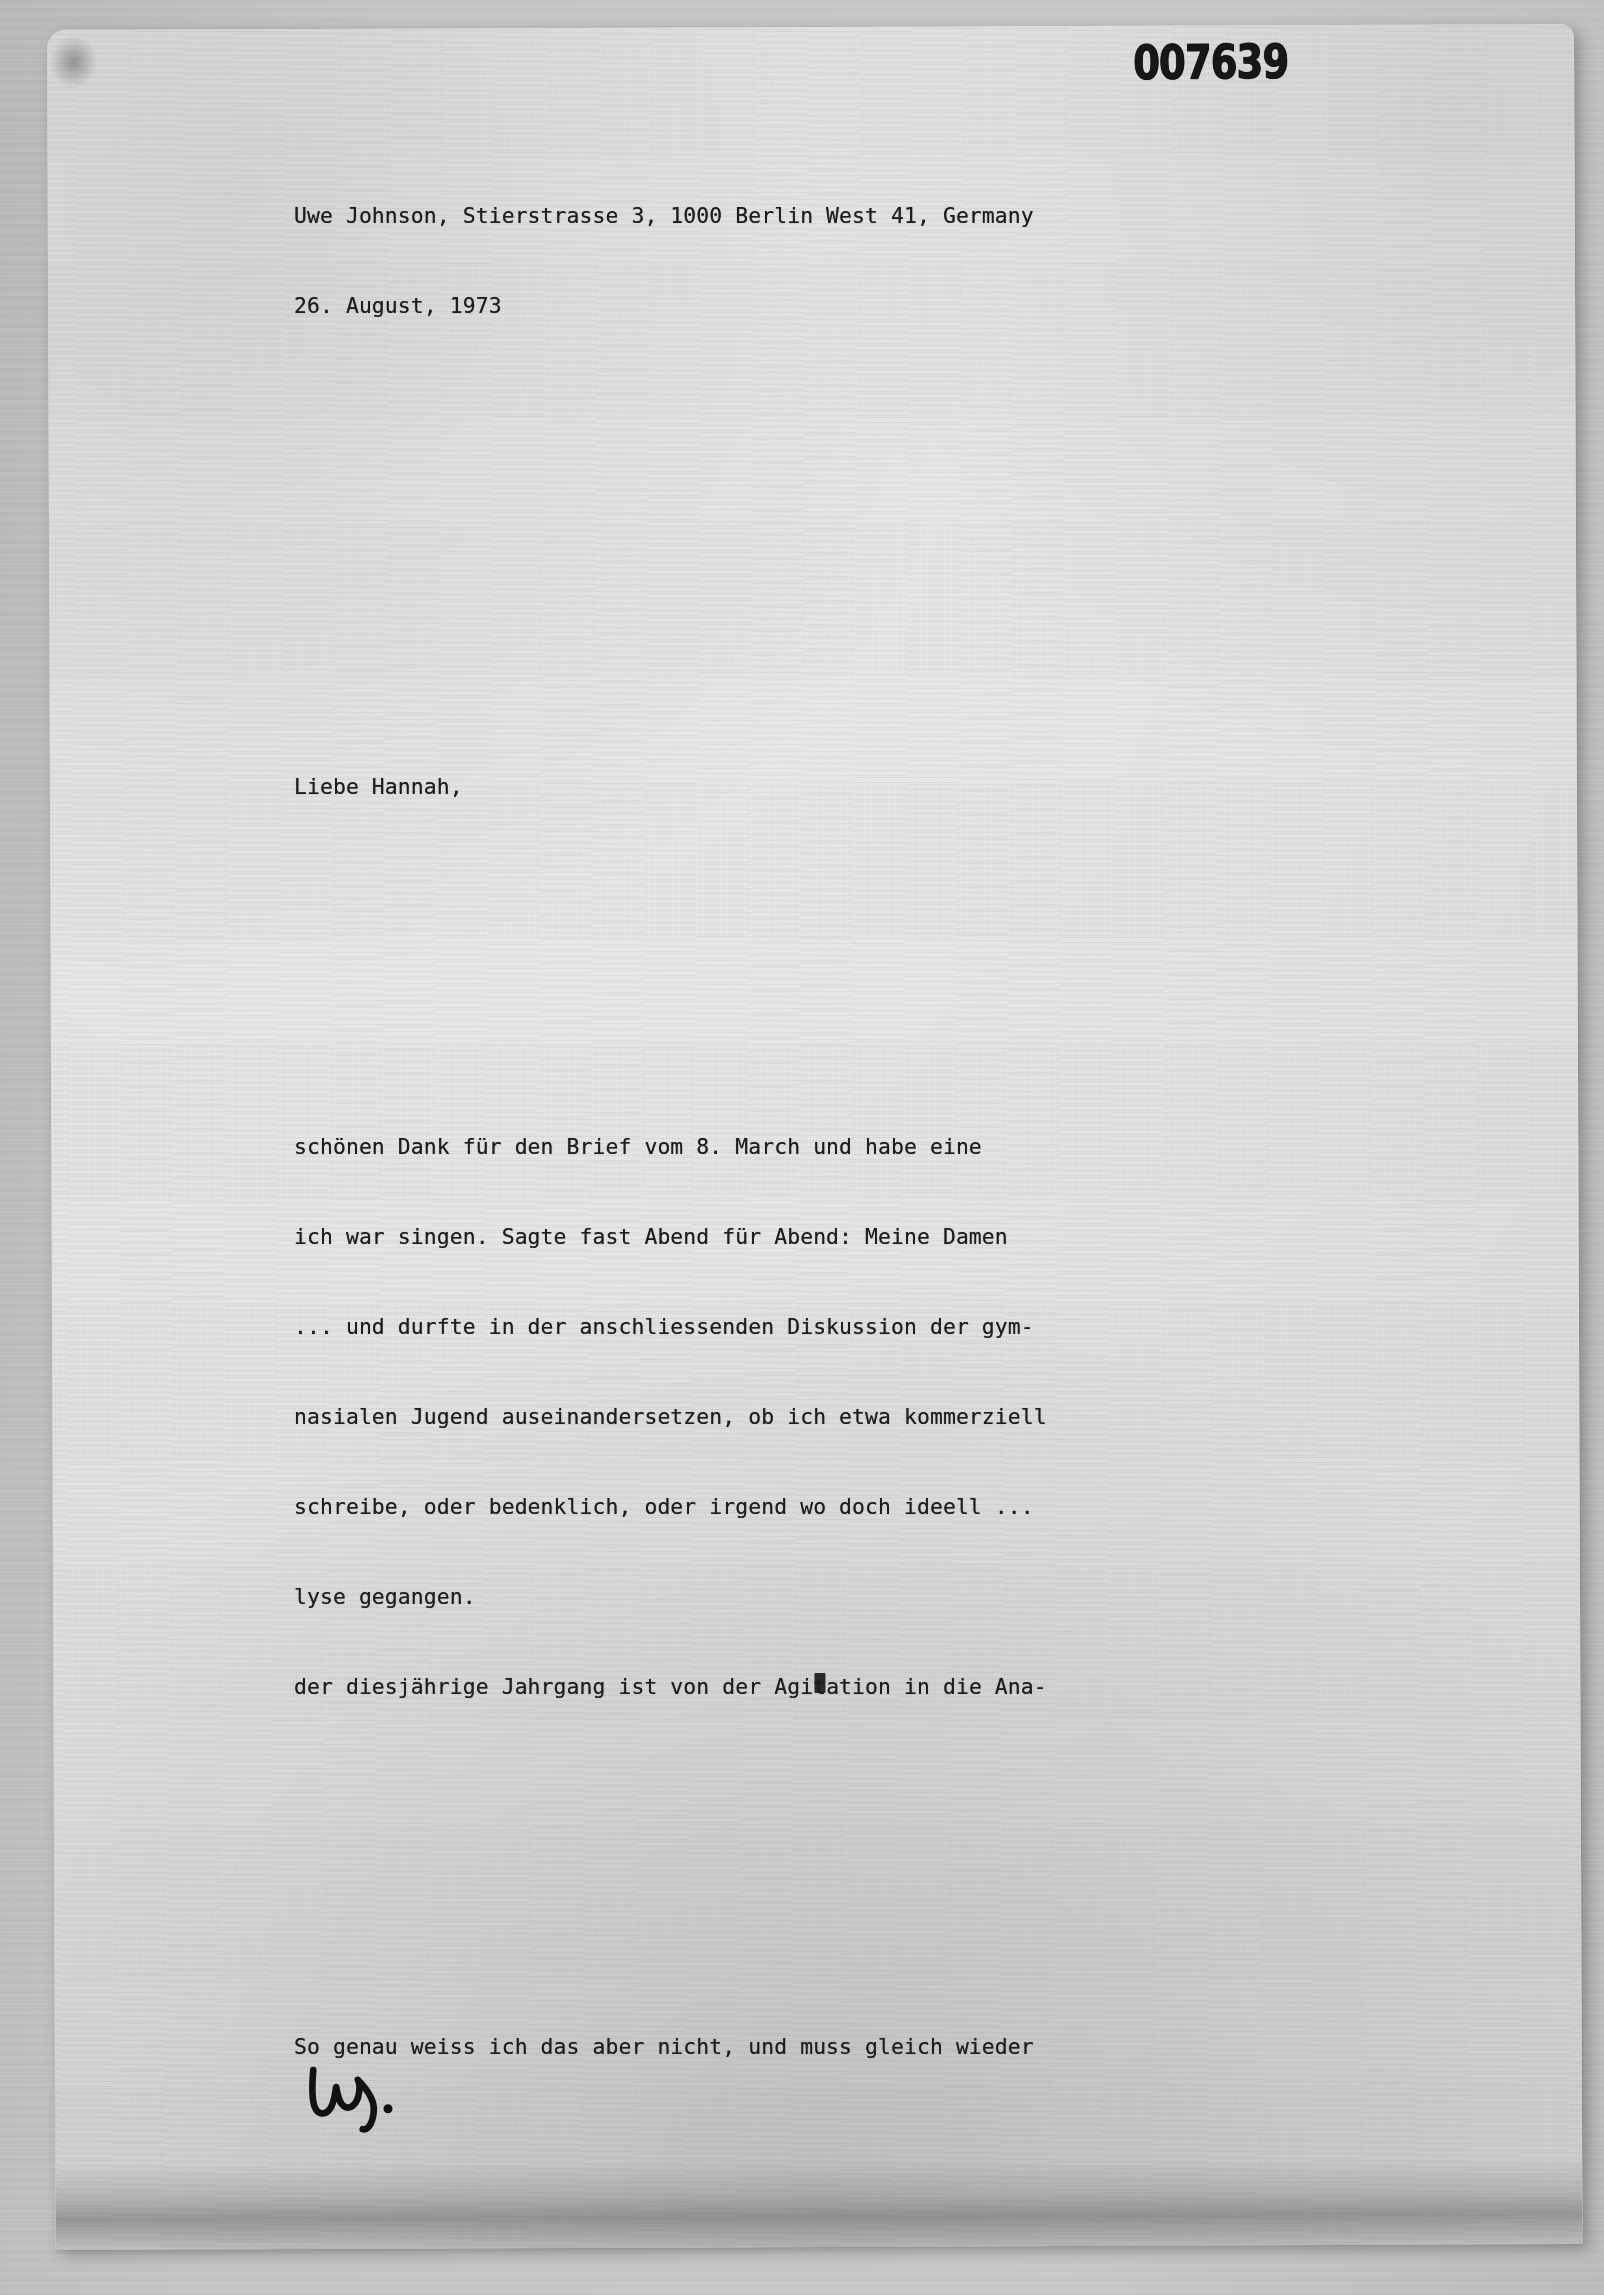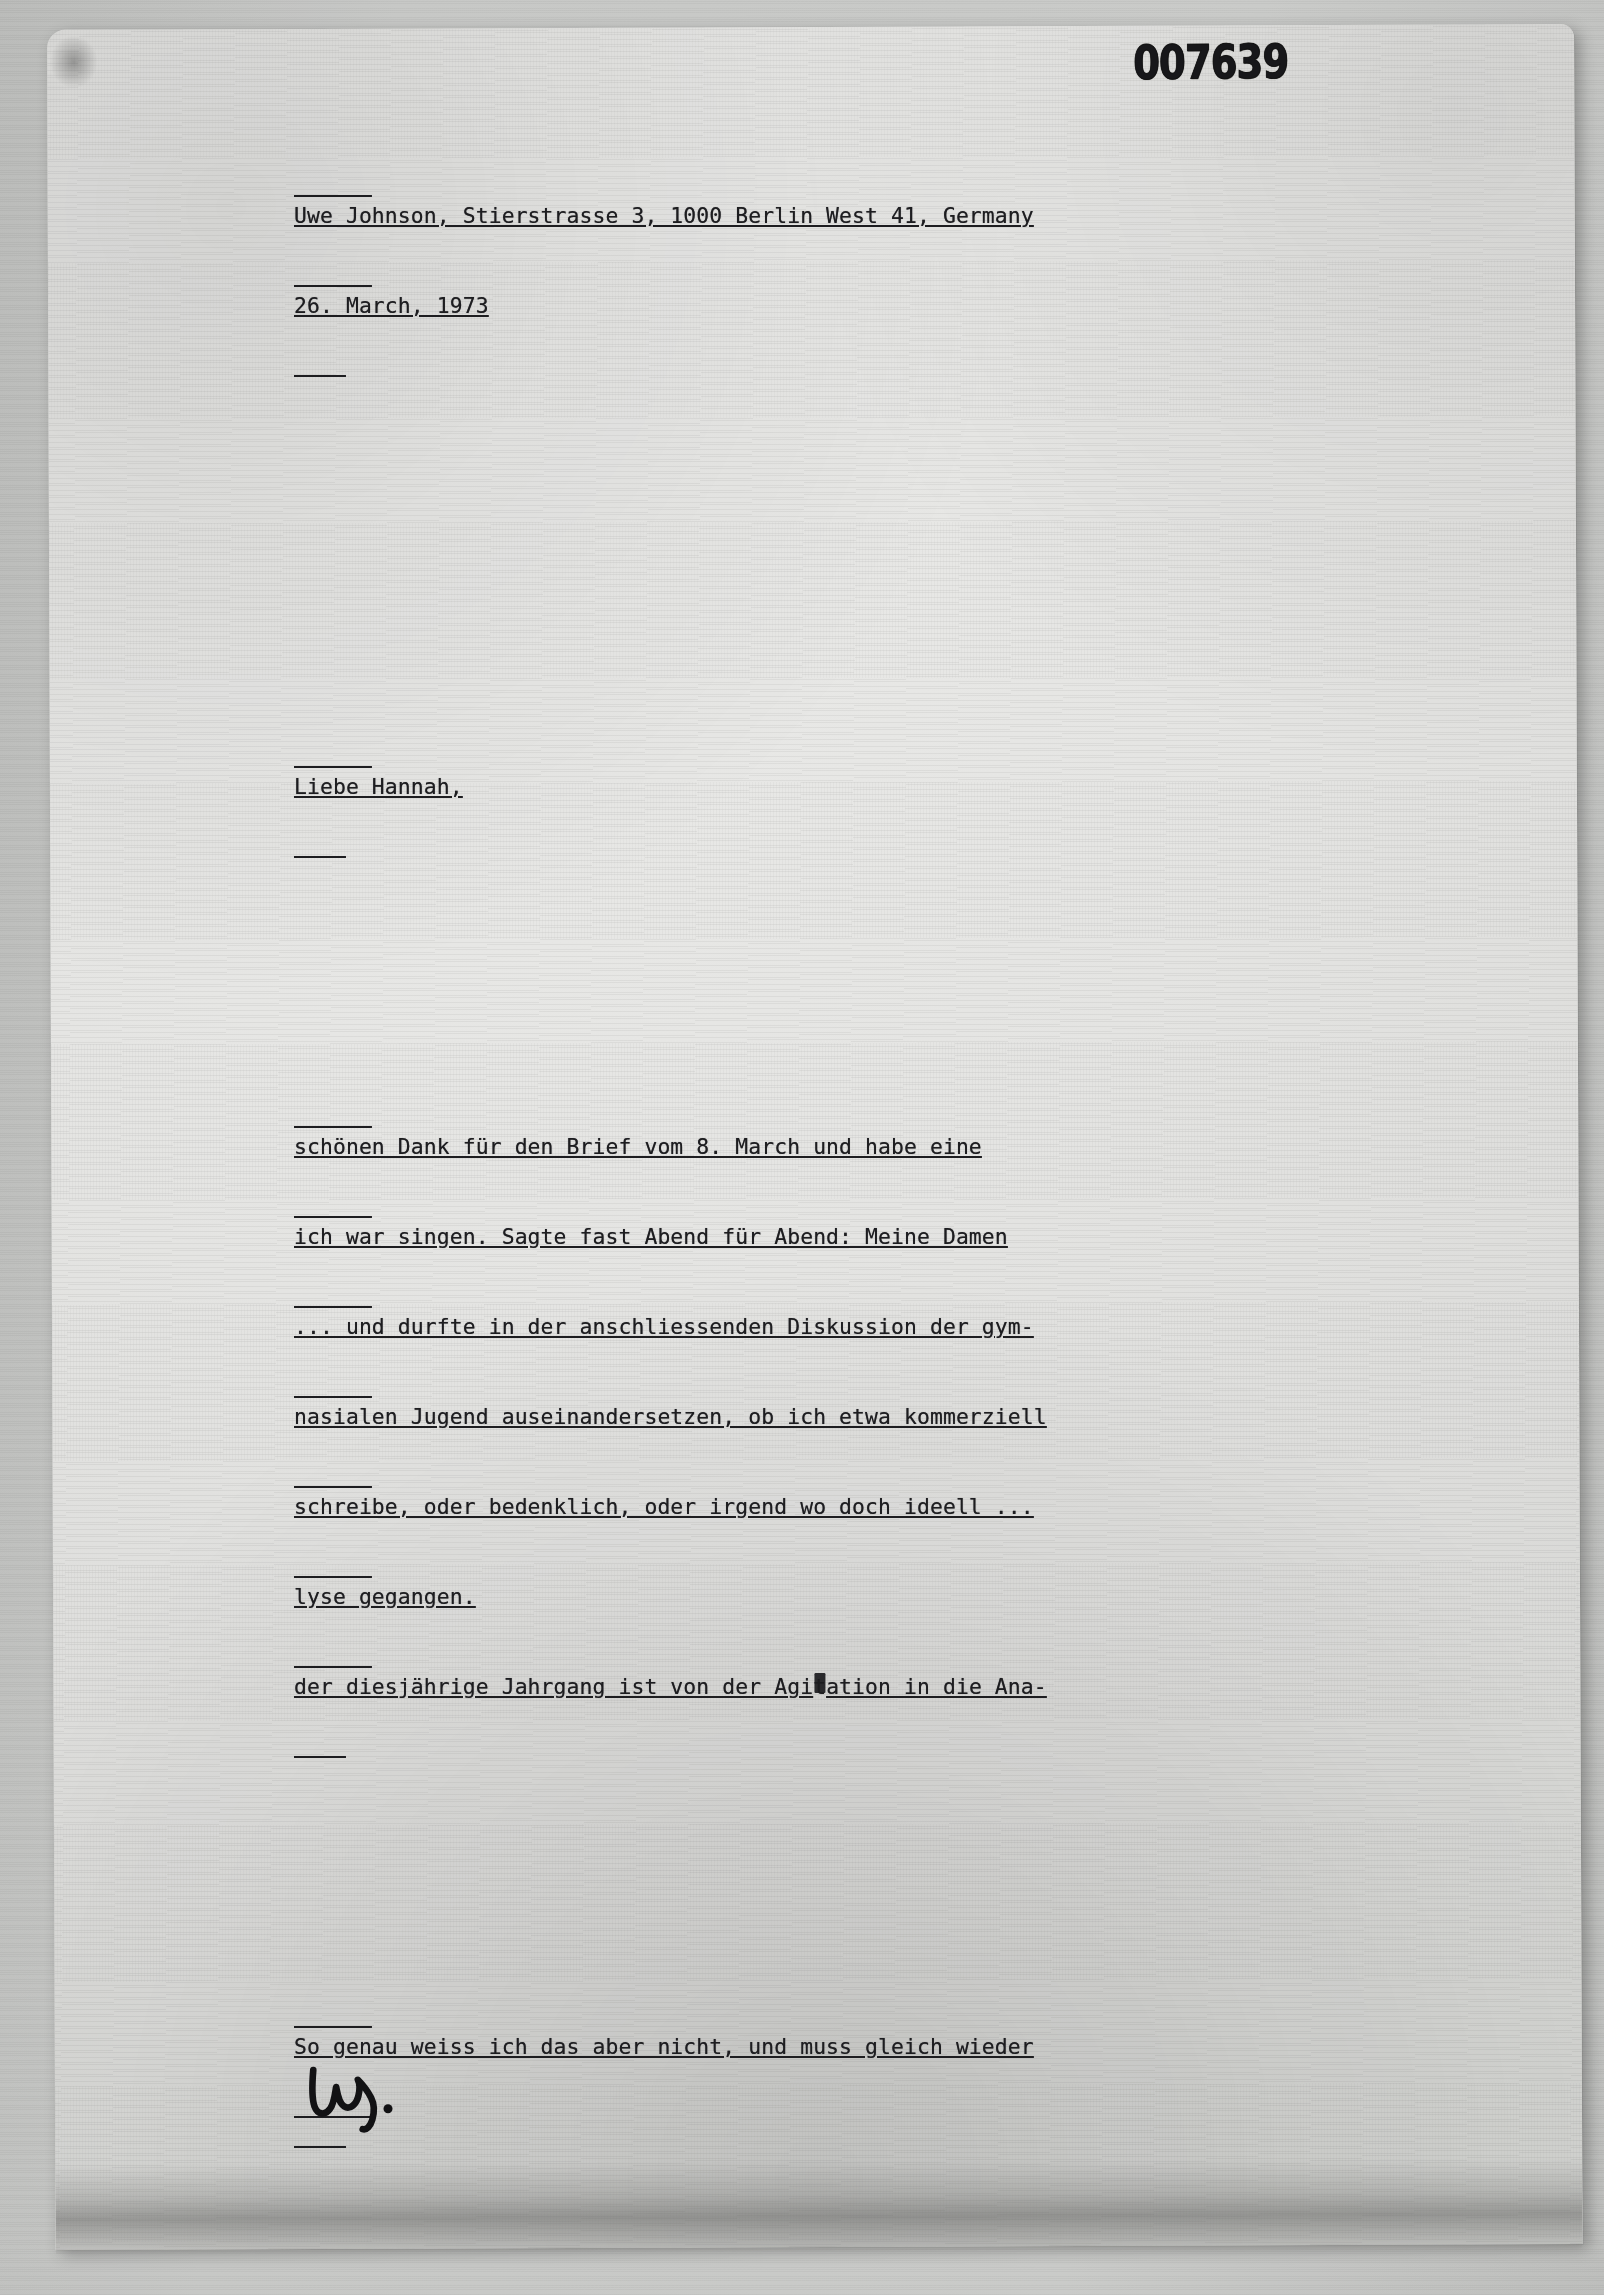--- a/index.html
+++ b/index.html
@@ -111,21 +111,21 @@
     left: 294px;
     top: 51px;
     width: 1170px;
     color: #1d1d20;
     font-size: 21.4px;
     line-height: 30px;
     letter-spacing: 0.1px;
     white-space: pre;
     text-shadow: 0 0 0.7px rgba(30,30,35,.65);
   }
-  #typed .block { margin: 0; text-decoration: underline; }
+  #typed .block { margin: 0; }
   #typed .gap-sm { height: 30px; }
   #typed .gap-lg { height: 151px; }
   .line { display: block; }
   
   .overstrike {
     position: relative;
     display: inline-block;
   }
   .overstrike::after {
     content: "";
@@ -161,21 +161,21 @@
     <div class="corner-shadow"></div>
     <div class="torn-edge"></div>
   </div>
 
   <div id="stamp">007639</div>
 
   <div id="typed">
 
     <div class="block">
       <span class="line">Uwe Johnson, Stierstrasse 3, 1000 Berlin West 41, Germany</span>
-      <span class="line">26. March, 1973</span>
+      <span class="line">26. August, 1973</span>
     </div>
 
     <div class="gap-lg"></div>
 
     <div class="block">
       <span class="line">Liebe Hannah,</span>
     </div>
 
     <div class="gap-sm"></div>
 

